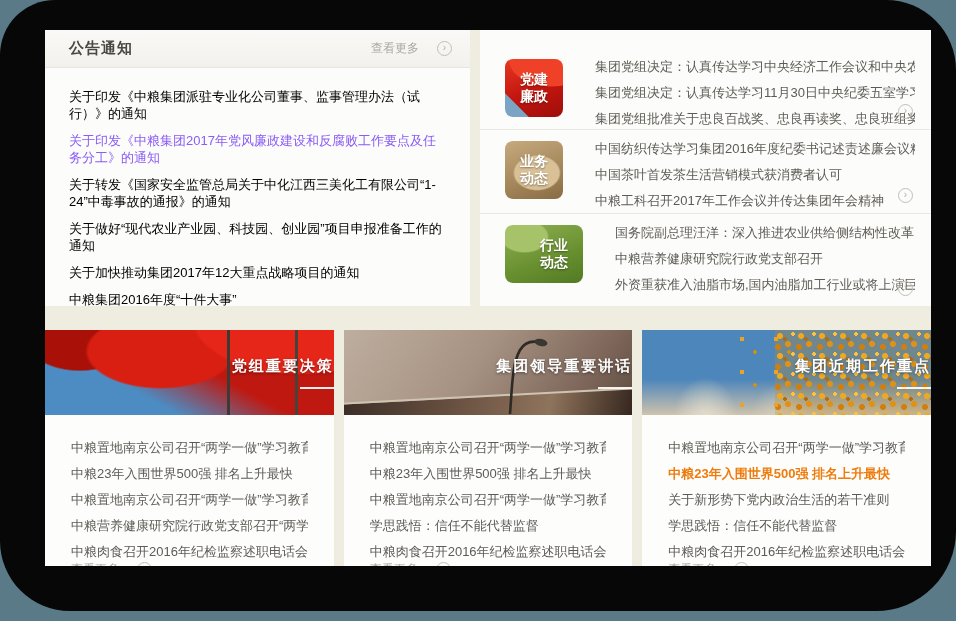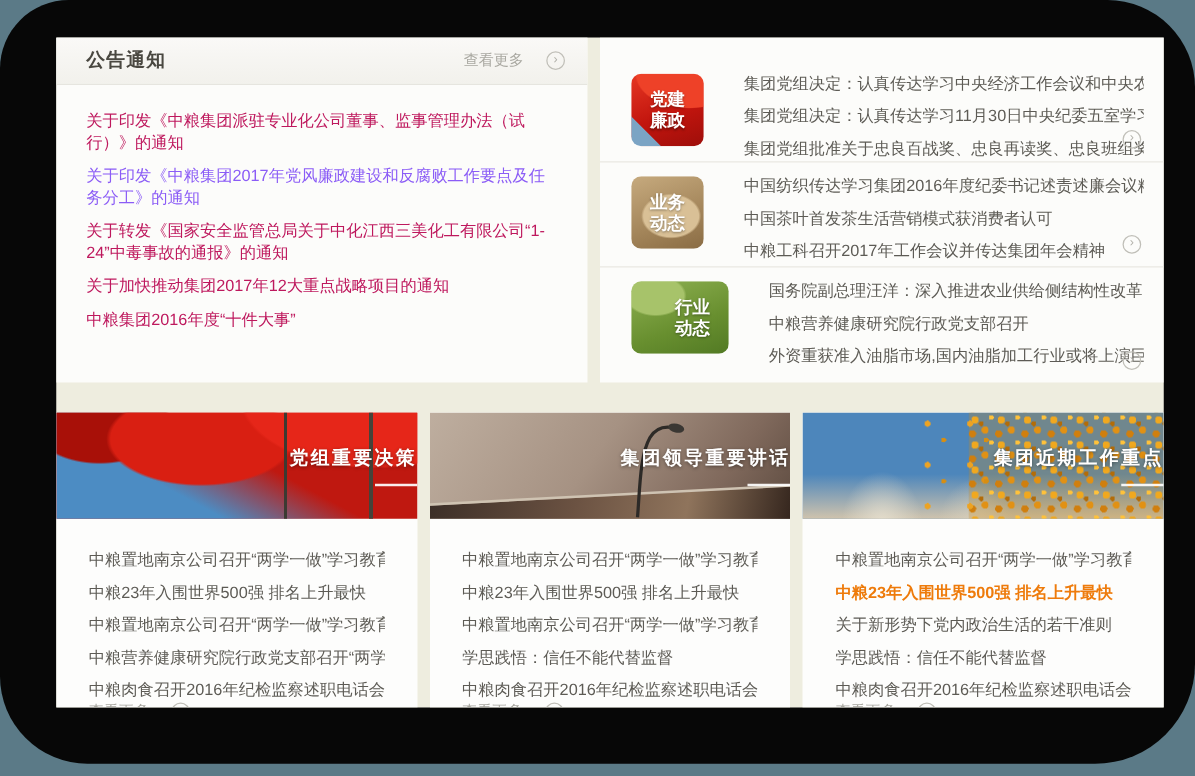--- a/index.html
+++ b/index.html
@@ -26,21 +26,21 @@
     padding:0 18px 0 24px;background:linear-gradient(#faf9f7,#f2f1ec);
     border-bottom:1px solid #e6e5df;box-sizing:border-box;
   }
   .p-title{font-size:15px;font-weight:bold;color:#4a4841;letter-spacing:1px;}
   .more-link{display:flex;align-items:center;gap:18px;font-size:12px;color:#a9a8a1;cursor:pointer;}
   .circle-ic{
     width:13px;height:13px;border:1px solid #c0bfb8;border-radius:50%;
     font-size:10px;line-height:12px;text-align:center;color:#b3b2ab;flex:none;
   }
   .a-list{padding:20px 24px 0;}
-  .a-item{font-size:13px;color:#be185d;line-height:17px;margin-bottom:10px;cursor:pointer;}
+  .a-item{font-size:13px;color:#000000;line-height:17px;margin-bottom:10px;cursor:pointer;}
   .a-item.highlight{color:#8b5cf6;font-weight:normal;}
   
   .panel-news{
     position:absolute;left:435px;top:0;width:451px;height:276px;
     background:#fcfcfa;overflow:hidden;
   }
   .n-section{position:relative;display:flex;align-items:flex-start;
     padding:0 16px 0 25px;box-sizing:border-box;}
   .n-section.s1{height:100px;padding-top:24px;}
   .n-section.s2{height:84px;padding-top:6px;}
@@ -122,20 +122,21 @@
         <span class="p-title">公告通知</span>
         <span class="more-link">
           <span>查看更多</span>
           <span class="circle-ic">›</span>
         </span>
       </div>
       <div class="a-list">
         <div class="a-item">关于印发《中粮集团派驻专业化公司董事、监事管理办法（试行）》的通知</div>
         <div class="a-item highlight">关于印发《中粮集团2017年党风廉政建设和反腐败工作要点及任务分工》的通知</div>
         <div class="a-item">关于转发《国家安全监管总局关于中化江西三美化工有限公司“1-24”中毒事故的通报》的通知</div>
+        <div class="a-item">关于做好“现代农业产业园、科技园、创业园”项目申报准备工作的通知</div>
         <div class="a-item">关于加快推动集团2017年12大重点战略项目的通知</div>
         <div class="a-item">中粮集团2016年度“十件大事”</div>
 
       </div>
     </div>
 
     <div class="panel-news">
 
       <div class="n-section s1">
         <div class="badge b-party">

